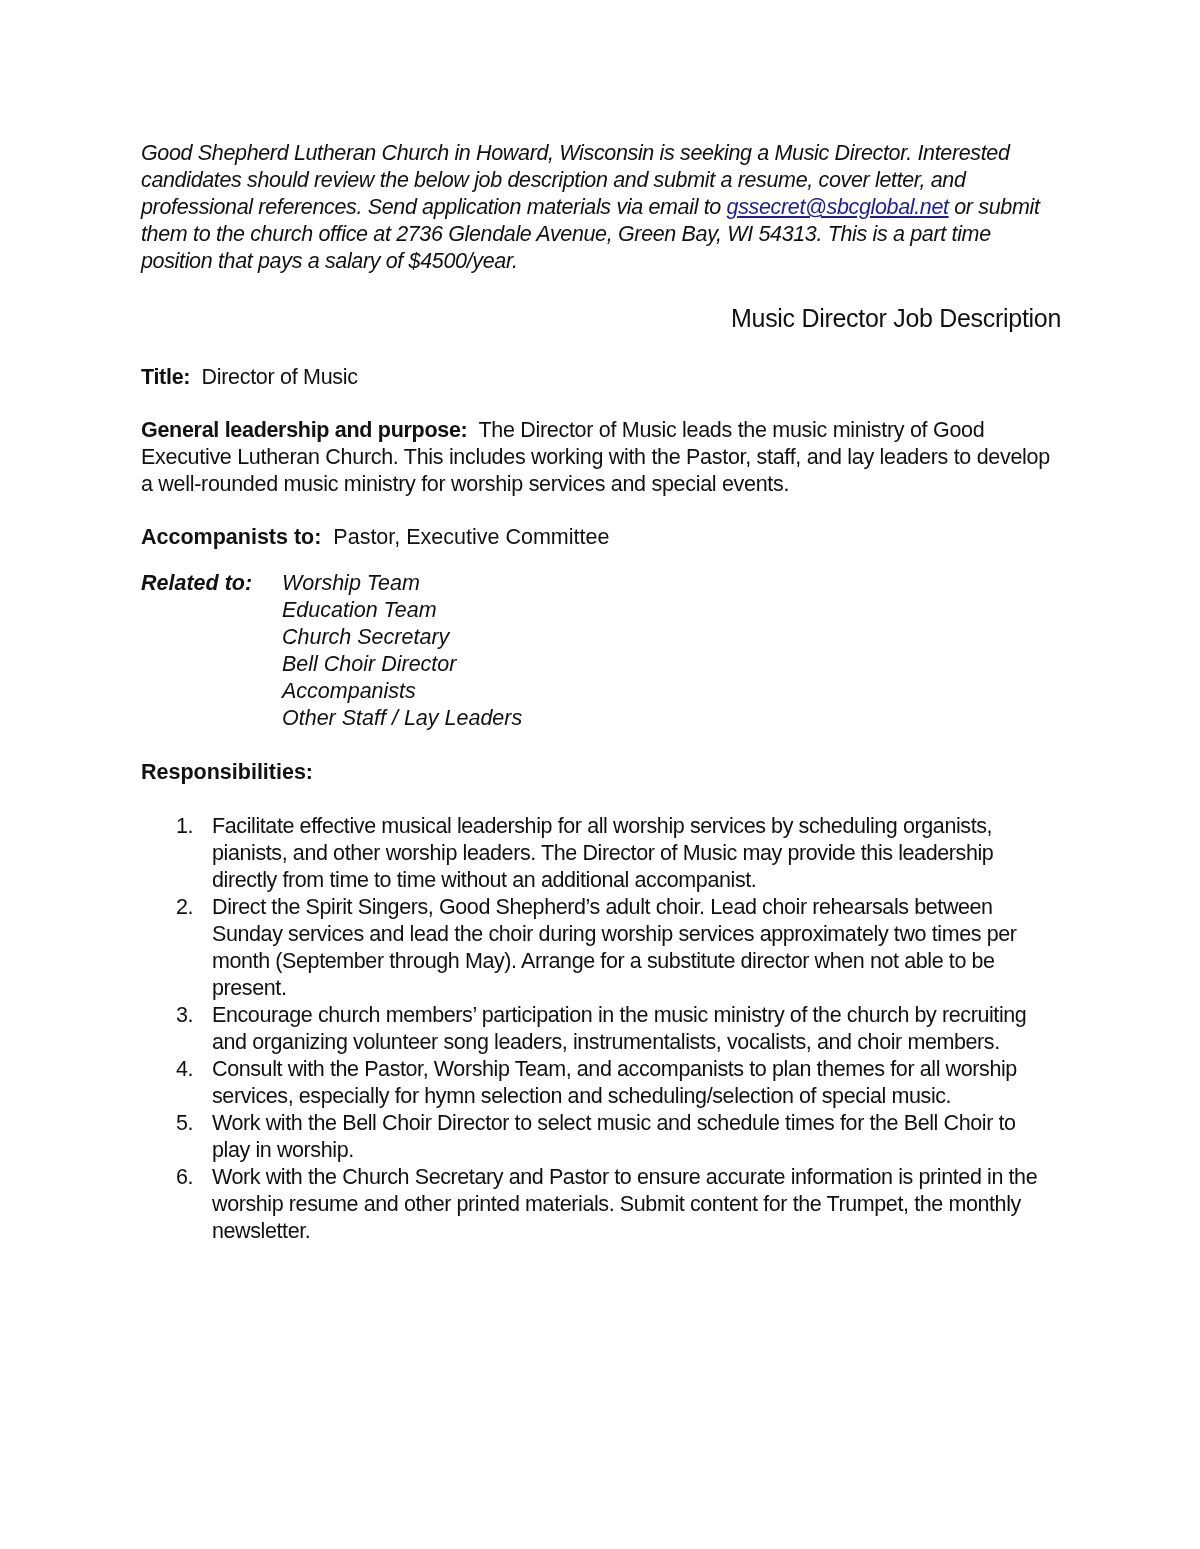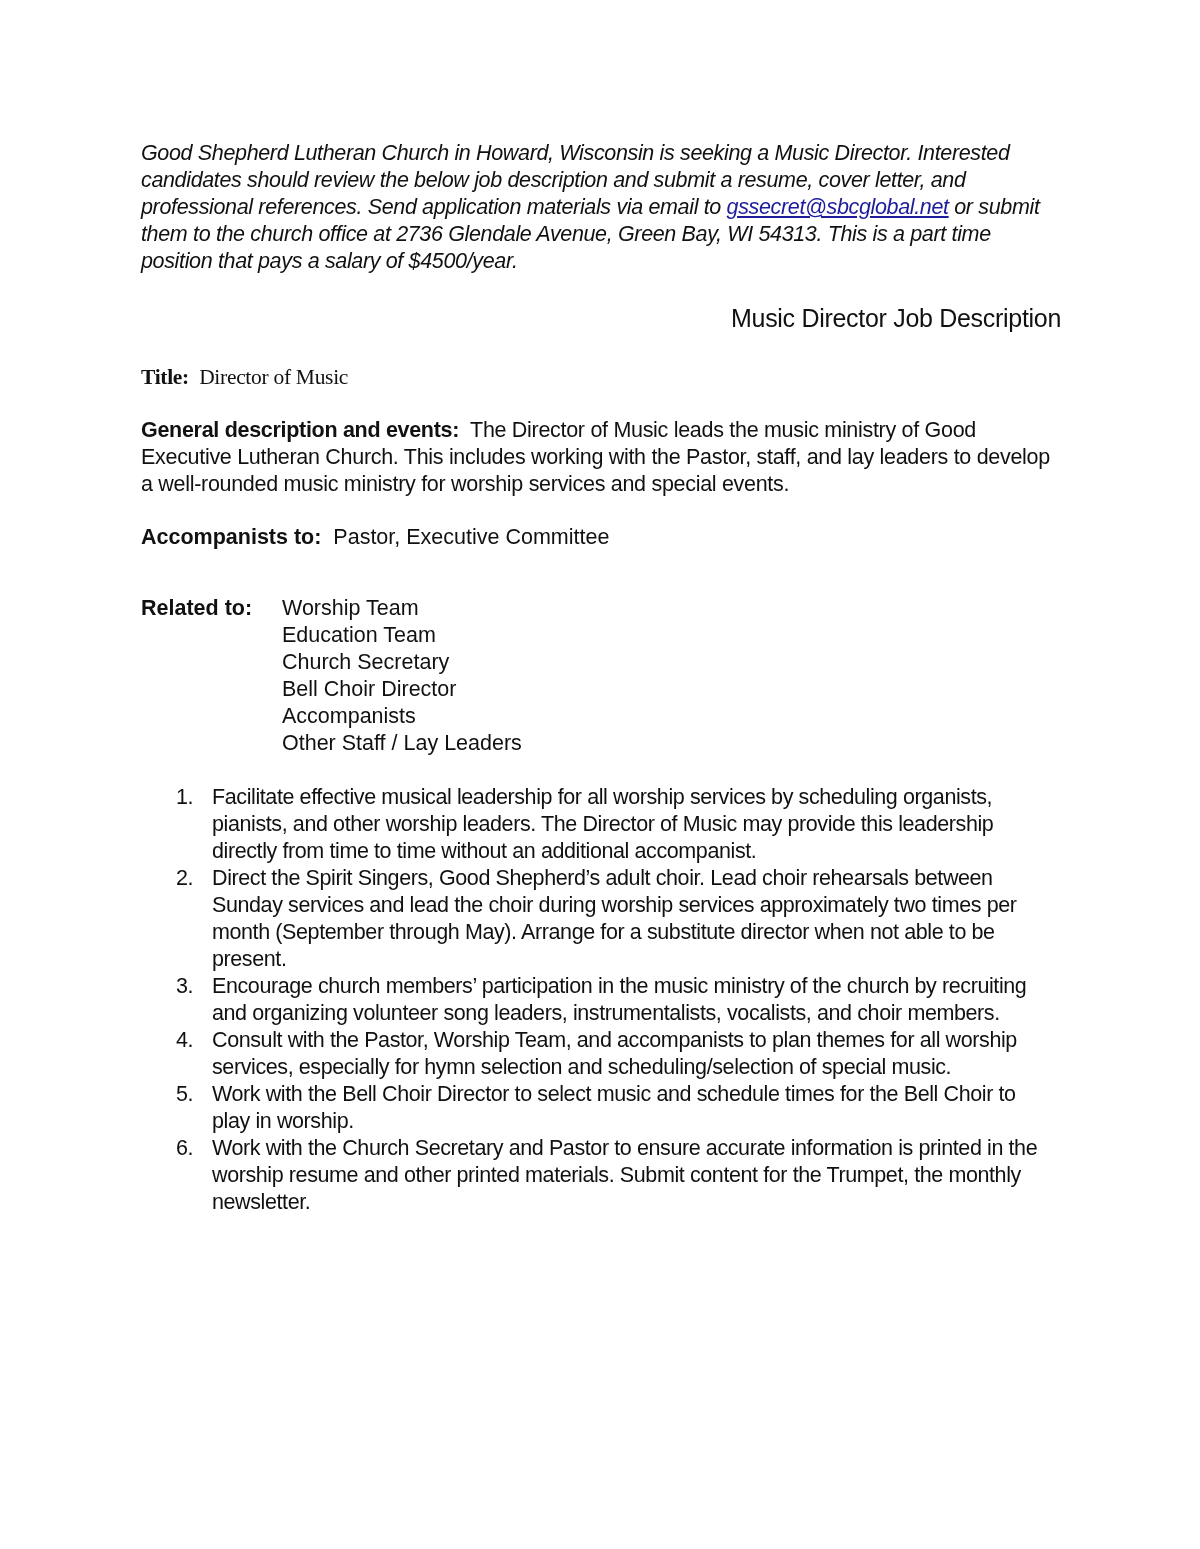--- a/index.html
+++ b/index.html
@@ -42,21 +42,22 @@
     }
     .field {
       margin: 26px 0 0 0;
       letter-spacing: -0.3px;
     }
     .field .label {
       font-weight: bold;
     }
     .related {
       display: flex;
-      margin-top: 44px;
+      margin-top: 19px;
+      font-style: italic;
     }
     .related .label {
       width: 141px;
       font-weight: bold;
       flex: 0 0 auto;
     }
     .related ul {
       list-style: none;
       margin: 0;
       padding: 0;
@@ -97,38 +98,39 @@
   </style>
 </head>
 <body>
 
 <div class="page">
 
   <p class="intro"><span>Good Shepherd Lutheran Church in Howard, Wisconsin is seeking a Music Director. Interested candidates should review the below job description and submit a resume, cover letter, and professional references.  Send application materials via email to </span><a style="color: rgb(28, 28, 156);">gssecret@sbcglobal.net</a><span> or submit them to the church office at 2736 Glendale Avenue, Green Bay, WI  54313.  This is a part time position that pays a salary of $4500/year.</span></p>
 
   <h1 class="doc-title" style="font-weight:normal;">Music Director Job Description</h1>
 
-  <p class="field" style="margin-top:31px;font-family:Liberation Serif, serif;"><span class="label">Title:</span>&nbsp; <span>Director of Music</span></p>
+  <p class="field" style="margin-top:31px;"><span class="label">Title:</span>&nbsp; <span>Director of Music</span></p>
 
-  <p class="field"><span class="label">General description and events:</span>&nbsp; <span>The Director of Music leads the music ministry of Good Executive Lutheran Church.  This includes working with the Pastor, staff, and lay leaders to develop a well-rounded music ministry for worship services and special events.</span></p>
+  <p class="field"><span class="label">General leadership and purpose:</span>&nbsp; <span>The Director of Music leads the music ministry of Good Executive Lutheran Church.  This includes working with the Pastor, staff, and lay leaders to develop a well-rounded music ministry for worship services and special events.</span></p>
 
   <p class="field" style="letter-spacing:0;"><span class="label">Accompanists to:</span>&nbsp; <span>Pastor, Executive Committee</span></p>
 
   <div class="related">
     <div class="label">Related to:</div>
     <ul>
       <li>Worship Team</li>
       <li>Education Team</li>
       <li>Church Secretary</li>
       <li>Bell Choir Director</li>
       <li>Accompanists</li>
       <li>Other Staff / Lay Leaders</li>
     </ul>
   </div>
 
+  <div class="resp-heading">Responsibilities:</div>
 
   <ol class="resp-list">
     <li>
       <div class="num"><span>1.</span></div>
       <div class="text">Facilitate effective musical leadership for all worship services by scheduling organists, pianists, and other worship leaders.  The Director of Music may provide this leadership directly from time to time without an additional accompanist.</div>
     </li>
     <li>
       <div class="num"><span>2.</span></div>
       <div class="text">Direct the Spirit Singers, Good Shepherd’s adult choir.  Lead choir rehearsals between Sunday services and lead the choir during worship services approximately two times per month (September through May).  Arrange for a substitute director when not able to be present.</div>
     </li>

